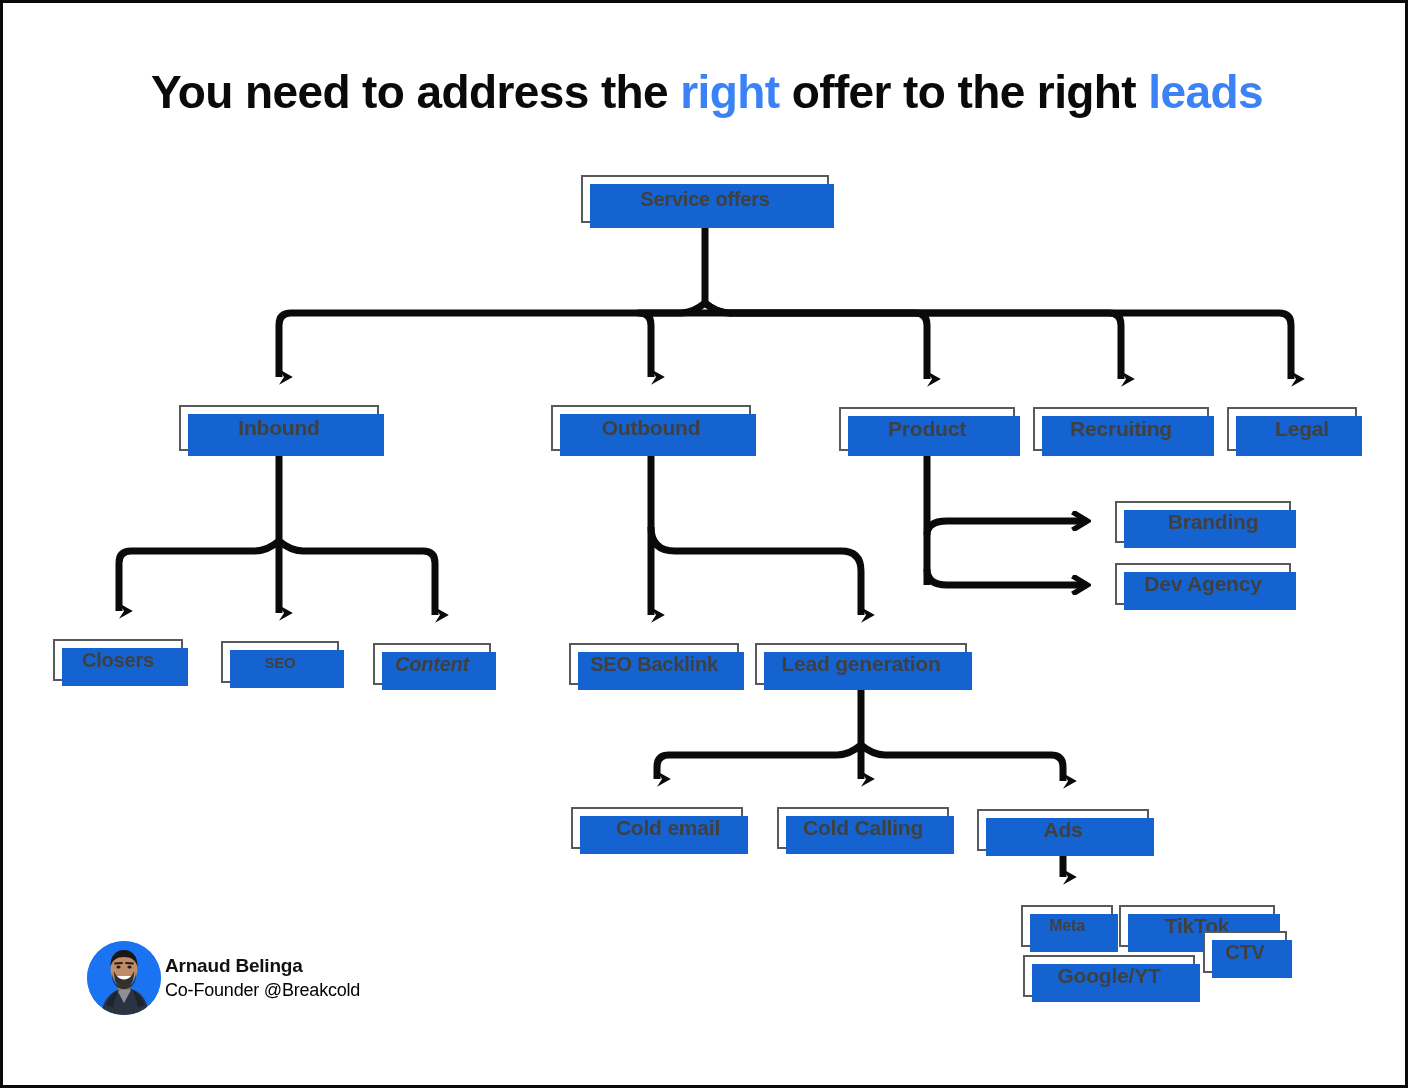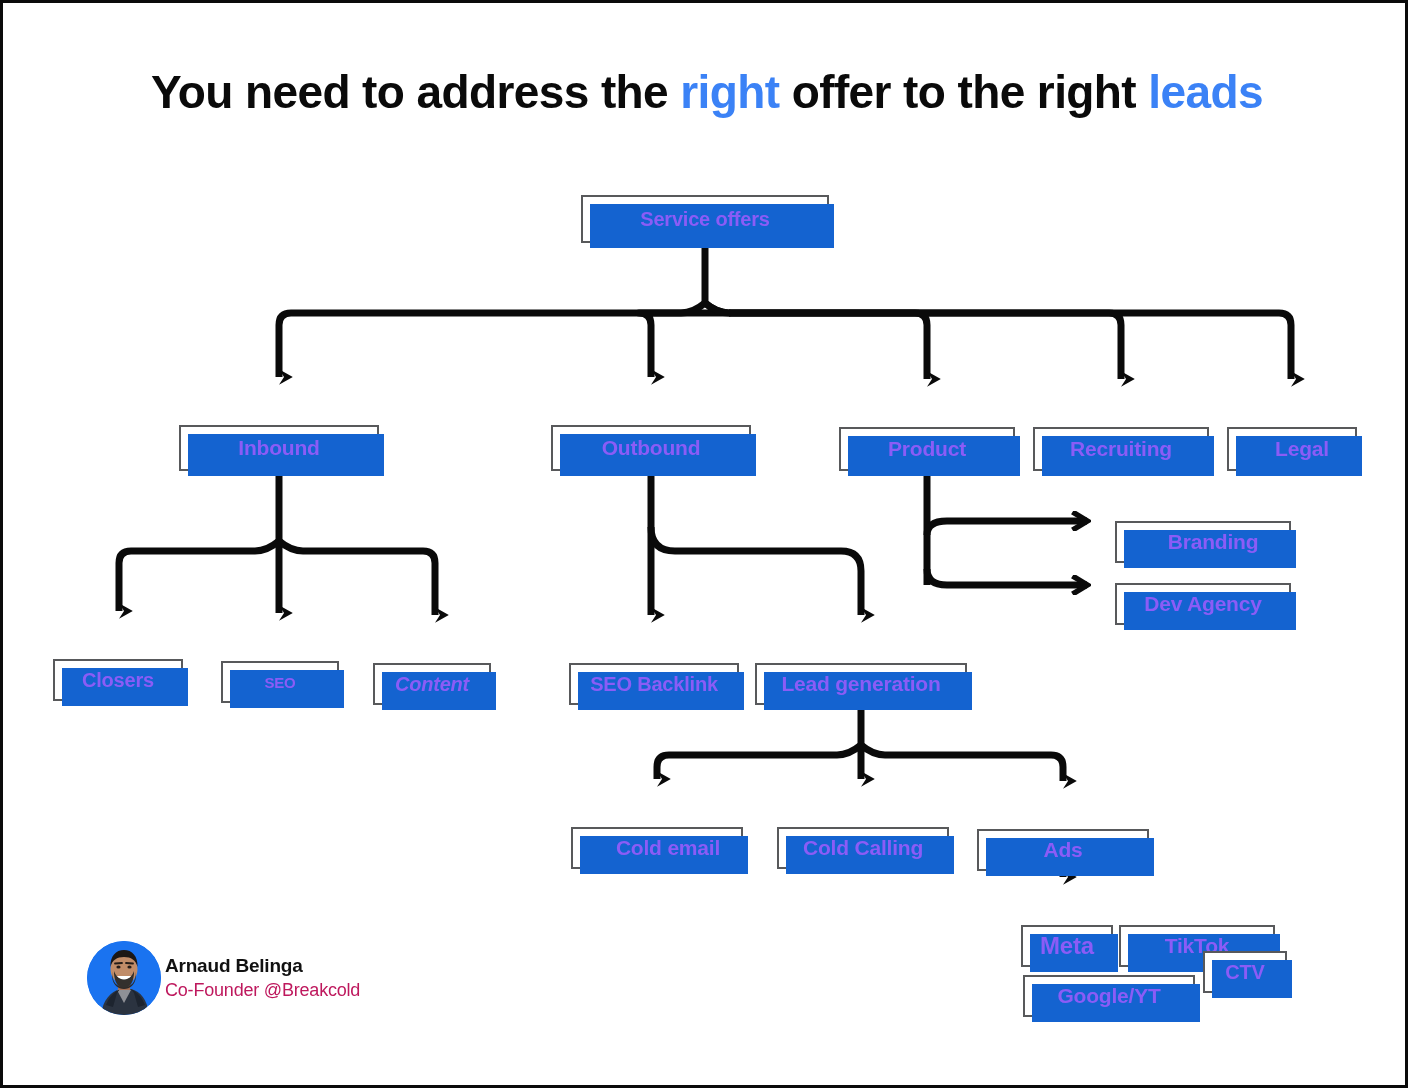--- a/index.html
+++ b/index.html
@@ -44,25 +44,24 @@
 
   
   .node {
     position: absolute;
     box-sizing: border-box;
     background: #ffffff;
     border: 2px solid #58595b;
     display: flex;
     align-items: center;
     justify-content: center;
-    color: #8b5cf6;
+    color: #404040;
     font-weight: 700;
     letter-spacing: -0.2px;
     z-index: 5;
-    margin-top: 20px;
   }
   .node::after {
     content: "";
     position: absolute;
     left: 7px;
     top: 7px;
     right: -7px;
     bottom: -7px;
     background: #1463d0;
     z-index: -1;
@@ -92,21 +91,21 @@
   #author-text { line-height: 1.28; }
   #author-name {
     font-size: 19px;
     font-weight: 800;
     color: #111111;
     letter-spacing: -0.2px;
   }
   #author-role {
     font-size: 18px;
     font-weight: 400;
-    color: #be185d;
+    color: #000000;
     letter-spacing: -0.2px;
   }
 </style>
 </head>
 <body>
 
 <div id="canvas">
 
   <div id="title">
     <span>You need to address the </span><span class="hl">right</span><span> offer to the right </span><span class="hl">leads</span>
@@ -200,21 +199,21 @@
       </div>
       <div class="node" style="left: 568px; top: 804px; width: 172px; height: 42px; font-size: 21px; padding-left: 22px;">
         <span>Cold email</span>
       </div>
       <div class="node" style="left: 774px; top: 804px; width: 172px; height: 42px; font-size: 21px;">
         <span>Cold Calling</span>
       </div>
       <div class="node" style="left: 974px; top: 806px; width: 172px; height: 42px; font-size: 21px;">
         <span>Ads</span>
       </div>
-      <div class="node" style="left: 1018px; top: 902px; width: 92px; height: 42px; font-size: 24px; justify-content: center;">
+      <div class="node" style="left: 1018px; top: 902px; width: 92px; height: 42px; font-size: 16px; justify-content: center;">
         <span>Meta</span>
       </div>
       <div class="node" style="left: 1116px; top: 902px; width: 156px; height: 42px; font-size: 21px;">
         <span>TikTok</span>
       </div>
       <div class="node" style="left: 1020px; top: 952px; width: 172px; height: 42px; font-size: 21px;">
         <span>Google/YT</span>
       </div>
       <div class="node" style="left: 1200px; top: 928px; width: 84px; height: 42px; font-size: 20px;">
         <span>CTV</span>

